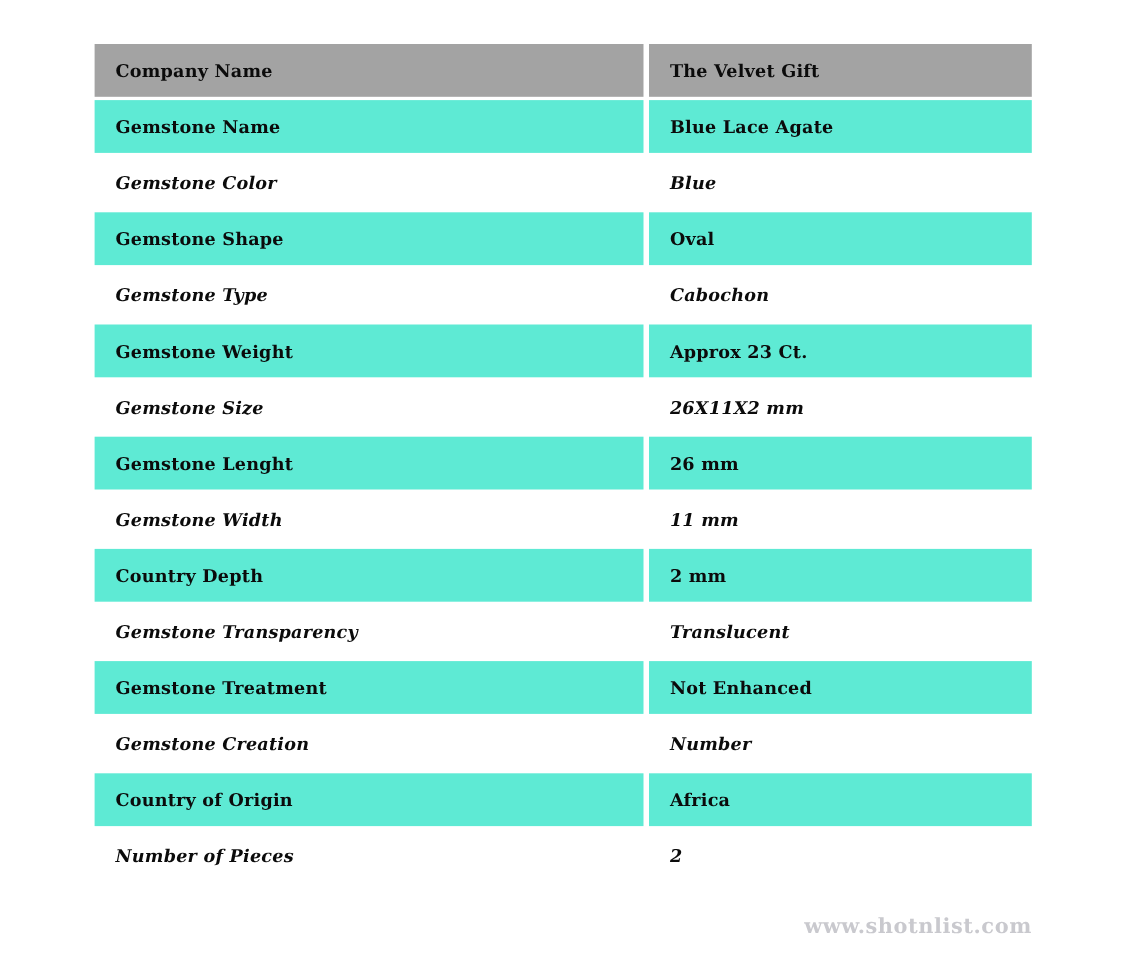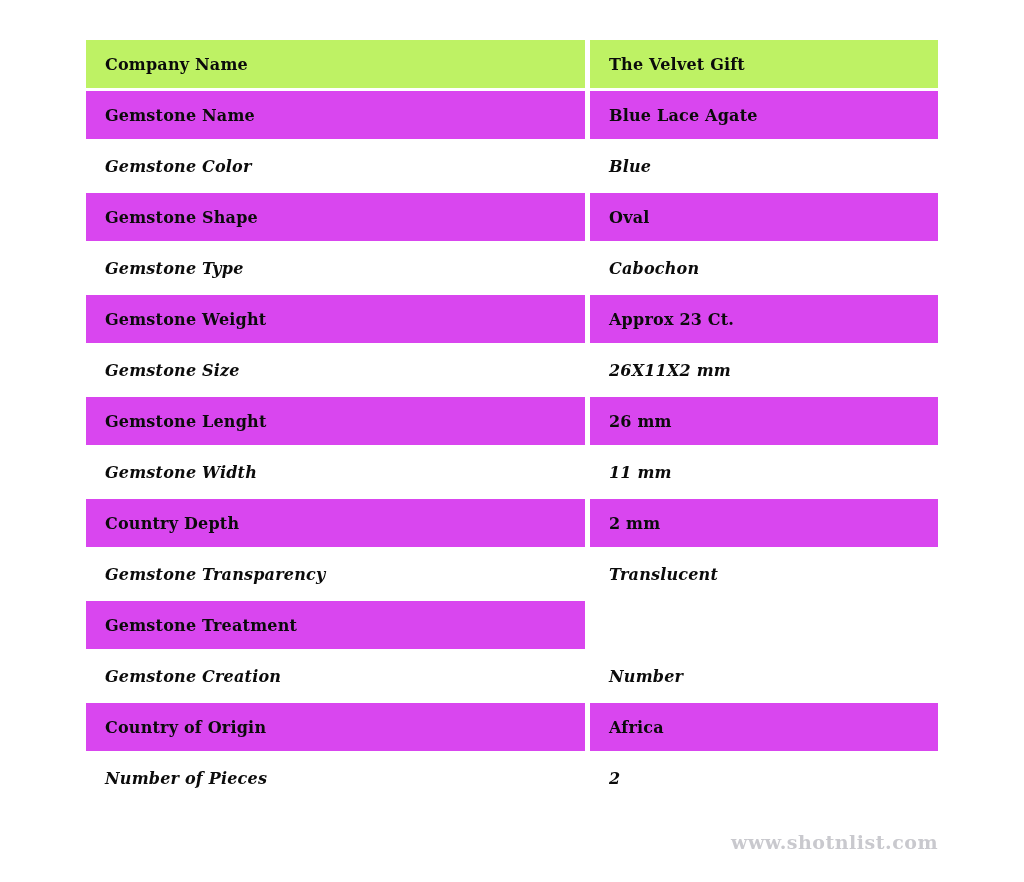--- a/index.html
+++ b/index.html
@@ -32,22 +32,22 @@
     box-sizing: border-box;
     font-weight: bold;
     font-size: 16px;
     color: #0b0b0b;
     letter-spacing: 0.2px;
     white-space: nowrap;
     overflow: hidden;
   }
   .cell-label { width: 499px; }
   .cell-value { flex: 1; }
-  .row-header .cell { background: #bef264; }
-  .row-gray .cell   { background: #d946ef; }
+  .row-header .cell { background: #a3a3a3; }
+  .row-gray .cell   { background: #5eead4; }
   .row-white .cell  { background: #ffffff; font-style: italic; }
   .watermark {
     position: absolute;
     top: 831px;
     right: 86px;
     font-weight: bold;
     font-size: 19px;
     color: #c9c9ce;
     letter-spacing: 0.5px;
   }
@@ -107,20 +107,21 @@
     <div class="cell cell-value">2 mm</div>
   </div>
 
   <div class="row row-white">
     <div class="cell cell-label">Gemstone Transparency</div>
     <div class="cell cell-value">Translucent</div>
   </div>
 
   <div class="row row-gray">
     <div class="cell cell-label">Gemstone Treatment</div>
+    <div class="cell cell-value">Not Enhanced</div>
   </div>
 
   <div class="row row-white">
     <div class="cell cell-label">Gemstone Creation</div>
     <div class="cell cell-value">Number</div>
   </div>
 
   <div class="row row-gray">
     <div class="cell cell-label">Country of Origin</div>
     <div class="cell cell-value">Africa</div>

